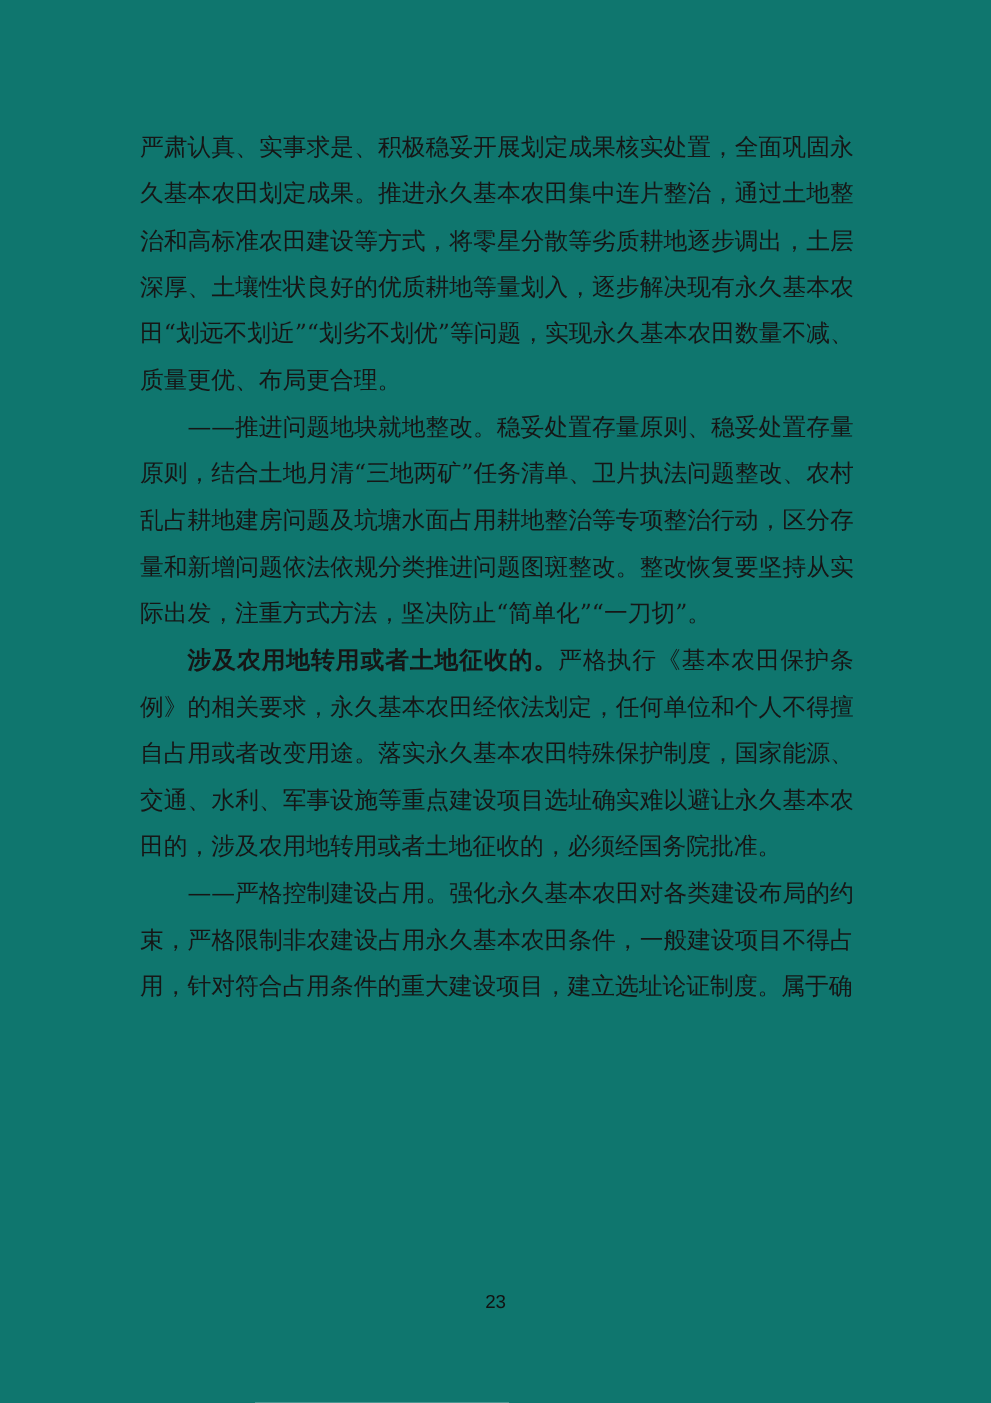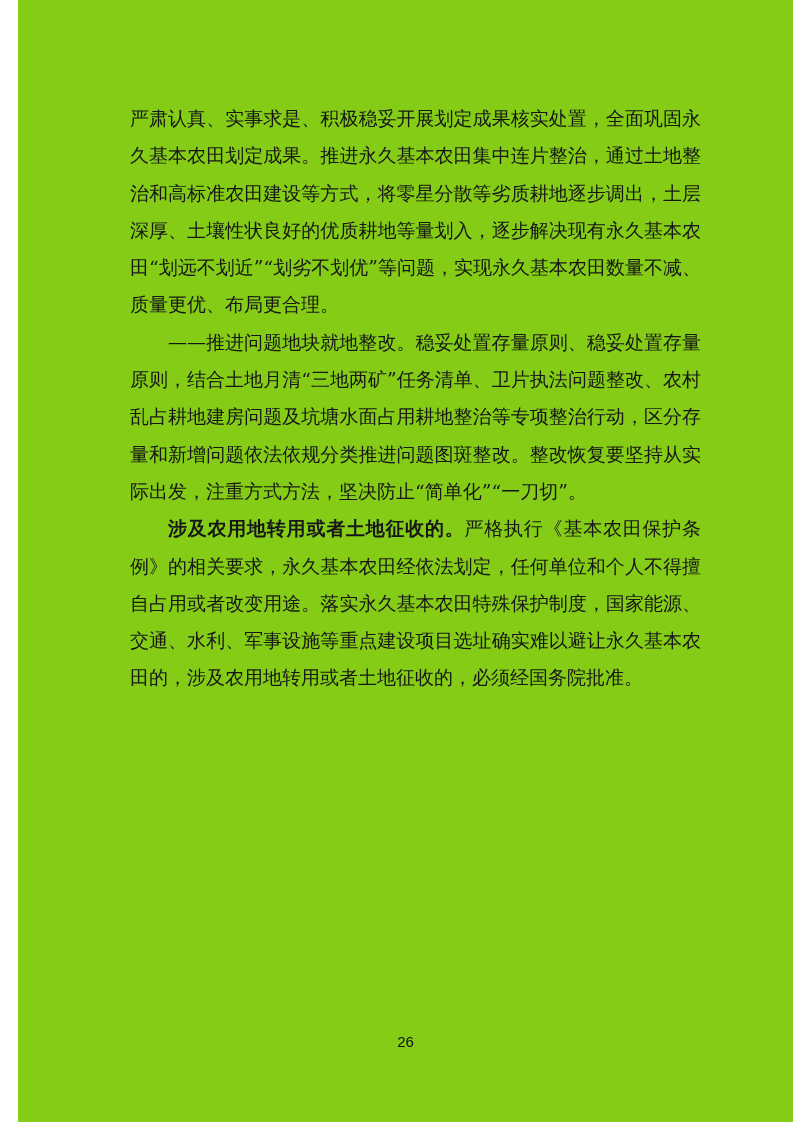--- a/index.html
+++ b/index.html
@@ -11,22 +11,21 @@
     height: 1122px;
     position: relative;
     overflow: hidden;
     background: #ffffff;
     font-family: "DejaVu Serif", "Liberation Serif", serif;
     color: #161616;
   }
   .page {
     position: absolute;
     inset: 0;
-    background: #84cc16;
-    margin-left: 18px;
+    background: #0f766e;
   }
   .content {
     position: absolute;
     left: 112px;
     top: 100px;
     width: 571px;
     font-size: 19px;
     line-height: 37.3px;
     text-align: justify;
   }
@@ -60,18 +59,19 @@
 
   <div class="content">
 
     <p class="para no-indent"><span>严肃认真、实事求是、积极稳妥开展划定成果核实处置，全面巩固永久基本农田划定成果。推进永久基本农田集中连片整治，通过土地整治和高标准农田建设等方式，将零星分散等劣质耕地逐步调出，土层深厚、土壤性状良好的优质耕地等量划入，逐步解决现有永久基本农田“划远不划近”“划劣不划优”等问题，实现永久基本农田数量不减、质量更优、布局更合理。</span></p>
 
     <p class="para"><span>——推进问题地块就地整改。稳妥处置存量原则、稳妥处置存量原则，结合土地月清“三地两矿”任务清单、卫片执法问题整改、农村乱占耕地建房问题及坑塘水面占用耕地整治等专项整治行动，区分存量和新增问题依法依规分类推进问题图斑整改。整改恢复要坚持从实际出发，注重方式方法，坚决防止“简单化”“一刀切”。</span></p>
 
 
     <p class="para"><span class="bold-lead">涉及农用地转用或者土地征收的。</span><span>严格执行《基本农田保护条例》的相关要求，永久基本农田经依法划定，任何单位和个人不得擅自占用或者改变用途。落实永久基本农田特殊保护制度，国家能源、交通、水利、军事设施等重点建设项目选址确实难以避让永久基本农田的，涉及农用地转用或者土地征收的，必须经国务院批准。</span></p>
 
+    <p class="para"><span>——严格控制建设占用。强化永久基本农田对各类建设布局的约束，严格限制非农建设占用永久基本农田条件，一般建设项目不得占用，针对符合占用条件的重大建设项目，建立选址论证制度。属于确</span></p>
 
   </div>
 
-  <div class="page-number">26</div>
+  <div class="page-number">23</div>
 
 </div>
 
 </body></html>

